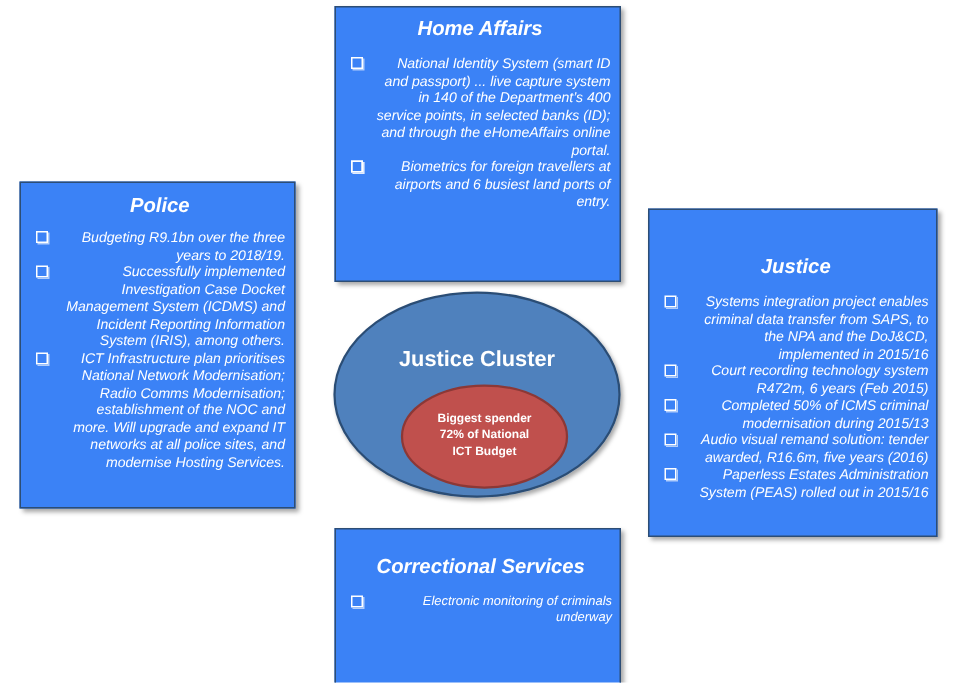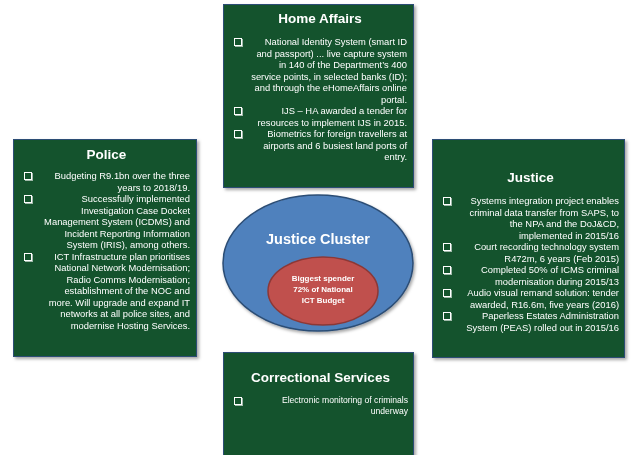--- a/index.html
+++ b/index.html
@@ -1,24 +1,25 @@
 <!DOCTYPE html>
 <html><head>
 <meta charset="utf-8">
 <style>
   html, body { margin: 0; padding: 0; background: #ffffff; }
   body { width: 640px; height: 455px; position: relative; overflow: hidden;
          font-family: "Liberation Sans", "DejaVu Sans", sans-serif; }
   .box {
     position: absolute;
-    background: #14532d;
+    background: #3b82f6;
     border: 1.5px solid #2c4d75;
     box-shadow: 2px 2px 3px rgba(0,0,0,0.35);
     color: #ffffff;
     box-sizing: border-box;
+    font-style: italic;
   }
   .box h2 {
     margin: 0;
     text-align: center;
     font-weight: bold;
     font-size: 13.5px;
     line-height: 16px;
   }
   .box ul { list-style: none; margin: 0; padding: 0; }
   .box li {
@@ -29,39 +30,39 @@
     text-align: right;
   }
   .box li .chk {
     position: absolute; left: 1px; top: 2px;
     width: 6px; height: 6px;
     border: 1px solid #ffffff;
     box-shadow: 1px 1px 0 rgba(255,255,255,0.6);
   }
   #home { left: 223px; top: 4px; width: 191px; height: 184px; padding: 6px 6px 0 9px; }
   #home h2 { margin-bottom: 9px; }
-  #police { left: 13px; top: 139px; width: 184px; height: 218px; padding: 7px 6px 0 9px; }
+  #police { left: 13px; top: 121px; width: 184px; height: 218px; padding: 7px 6px 0 9px; }
   #police h2 { margin-bottom: 7px; }
   #justice { left: 432px; top: 139px; width: 193px; height: 219px; padding: 30px 5px 0 9px; }
   #justice h2 { margin-bottom: 9px; }
   #correctional { left: 223px; top: 352px; width: 191px; height: 114px; padding: 17px 5px 0 9px; }
   #correctional h2 { margin-bottom: 9px; }
   #correctional li { font-size: 8.6px; line-height: 10.5px; }
 
   #cluster-svg { position: absolute; left: 0; top: 0; width: 640px; height: 455px; pointer-events: none; }
   .ellipse-text { font-family: "Liberation Sans", "DejaVu Sans", sans-serif; fill: #ffffff; font-weight: bold; }
 </style>
 </head>
 <body>
 
 <div class="box" id="home">
   <h2>Home Affairs</h2>
   <ul>
     <li><span class="chk"></span><span>National Identity System (smart  ID and passport) ... live capture system in 140 of the Department’s 400 service points, in selected banks (ID); and  through the eHomeAffairs online portal.</span></li>
-    <li><span class="chk"></span><span>IJS – HA awarded a tender for resources to implement IJS in 2015.</span></li>
+    <li><span class="chk"></span></li>
     <li><span class="chk"></span><span>Biometrics for  foreign travellers at airports and 6 busiest land ports of entry.</span></li>
   </ul>
 </div>
 
 <div class="box" id="police">
   <h2>Police</h2>
   <ul>
     <li><span class="chk"></span><span>Budgeting R9.1bn over the three years to 2018/19.</span></li>
     <li><span class="chk"></span><span>Successfully implemented Investigation Case Docket Management System (ICDMS) and Incident Reporting  Information System (IRIS), among others.</span></li>
     <li><span class="chk"></span><span>ICT Infrastructure plan prioritises National Network Modernisation; Radio Comms Modernisation; establishment of the NOC and more. Will upgrade and expand IT networks at all police sites, and modernise Hosting Services.</span></li>

